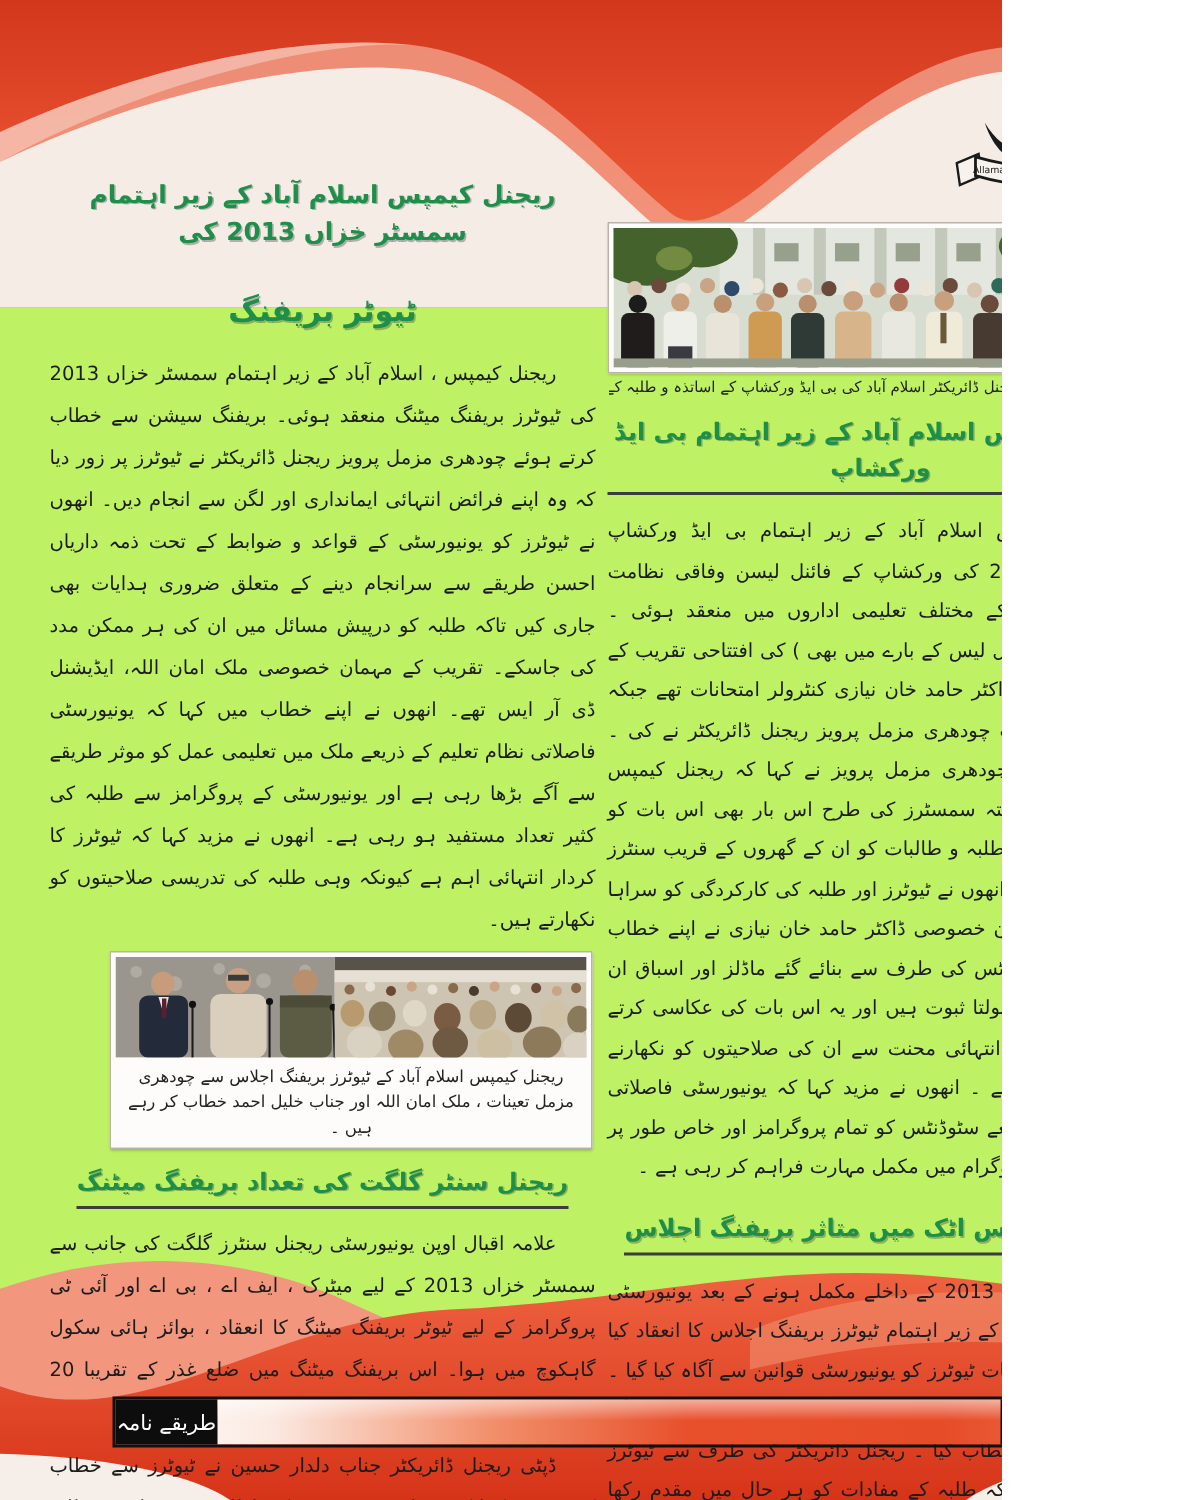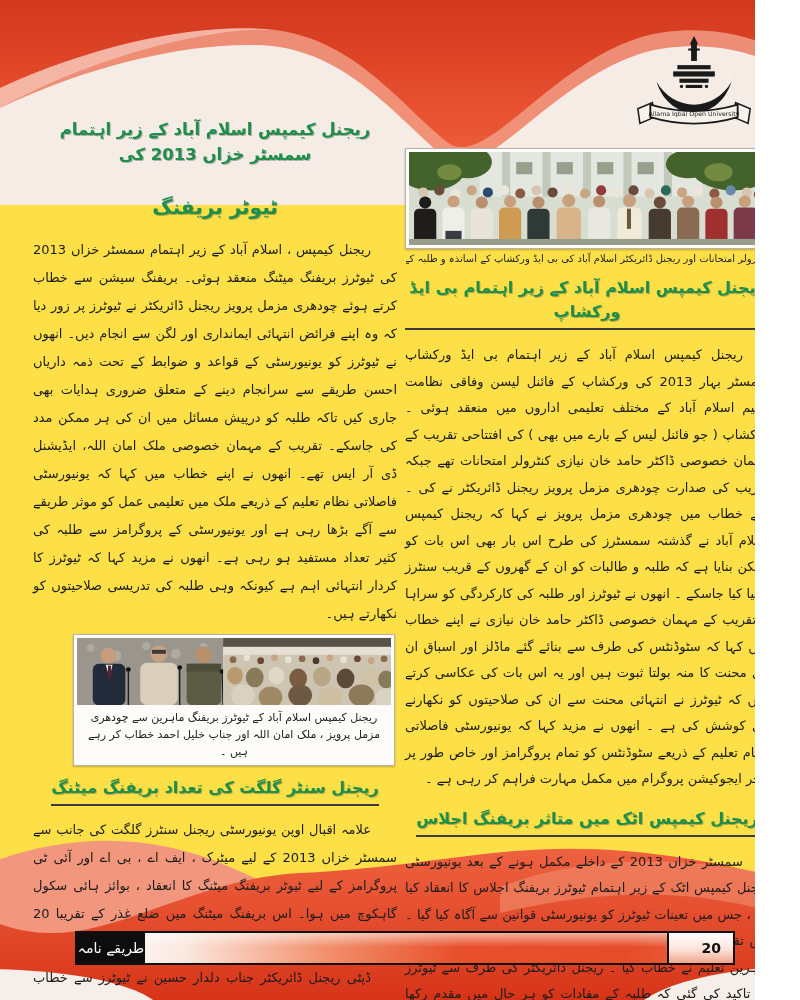--- a/index.html
+++ b/index.html
@@ -1,21 +1,21 @@
 <!DOCTYPE html>
 <html lang="ur"><head>
 <meta charset="utf-8">
 <style>
   * { margin:0; padding:0; box-sizing:border-box; }
   html,body { width:800px; }
   body { font-family:"DejaVu Sans", sans-serif; }
 
   .page {
-    position:relative; width:755px; height:1000px;
-    background:#fde047; overflow:hidden;
+    position:relative; width:668px; height:1000px;
+    background:#bef264; overflow:hidden;
   }
 
   
   .header-wave { position:absolute; top:0; left:0; width:800px; height:205px; }
   .bottom-wave { position:absolute; top:825px; left:0; width:800px; height:175px; }
 
   .logo { position:absolute; top:36px; left:630px; width:128px; height:104px; z-index:4; }
 
   
   .col { position:absolute; direction:rtl; z-index:3; }
@@ -224,21 +224,21 @@
           <g>
             <ellipse cx="168" cy="58" rx="12" ry="11" fill="#d9d2c2"></ellipse>
               <ellipse cx="196" cy="60" rx="12" ry="11" fill="#a08a66"></ellipse>
             <ellipse cx="226" cy="58" rx="12" ry="11" fill="#6e5a42"></ellipse>
               <ellipse cx="256" cy="60" rx="12" ry="11" fill="#cdbfa2"></ellipse>
             <ellipse cx="288" cy="58" rx="13" ry="11" fill="#8d7a5a"></ellipse>
               <ellipse cx="312" cy="61" rx="10" ry="10" fill="#d9d2c2"></ellipse>
           </g>
         </svg>
       </div>
-      <div class="caption-left">ریجنل کیمپس اسلام آباد کے ٹیوٹرز بریفنگ ماہرین سے چودھری مزمل پرویز ، ملک امان اللہ اور جناب خلیل احمد خطاب کر رہے ہیں ۔</div>
+      <div class="caption-left">ریجنل کیمپس اسلام آباد کے ٹیوٹرز بریفنگ اجلاس سے چودھری مزمل تعینات ، ملک امان اللہ اور جناب خلیل احمد خطاب کر رہے ہیں ۔</div>
     </div>
 
     <div class="headline" style="margin-bottom:10px;">
       <span class="u">ریجنل سنٹر گلگت کی تعداد بریفنگ میٹنگ</span>
     </div>
 
     <p class="body-text">علامہ اقبال اوپن یونیورسٹی ریجنل سنٹرز گلگت کی جانب سے سمسٹر خزاں 2013 کے لیے میٹرک ، ایف اے ، بی اے اور آئی ٹی پروگرامز کے لیے ٹیوٹر بریفنگ میٹنگ کا انعقاد ، بوائز ہائی سکول گاہکوچ میں ہوا۔ اس بریفنگ میٹنگ میں ضلع غذر کے تقریبا 20 ٹیوٹرز نے شرکت کی ۔</p>
     <div class="gap-sm"></div>
     <p class="body-text">ڈپٹی ریجنل ڈائریکٹر جناب دلدار حسین نے ٹیوٹرز سے خطاب کرتے ہوئے کہا کہ وہ اپنے ٹیوٹر ہونے کی اطلاع فوری طور پر طلبہ کو دیں اور اپنے فرائض نہایت دیانتداری سے سرانجام دیں ۔ بریفنگ کے دوران انھوں نے ٹیوٹرز پر زور دیا کہ وہ سمسٹر کے دوران یونیورسٹی کے قواعد و ضوابط کے تحت اپنی ذمہ داریوں کو بہترین طریقے سے انجام دیں اور طلبہ کو درپیش مسائل میں ان کی ہر ممکن مدد اور رہنمائی کریں ۔ انھوں نے ٹیوٹرز کو یونیورسٹی کے پروگرامز اور بہار 2014 کے داخلوں کے متعلق آگاہی دیں ۔</p>
   </div>

